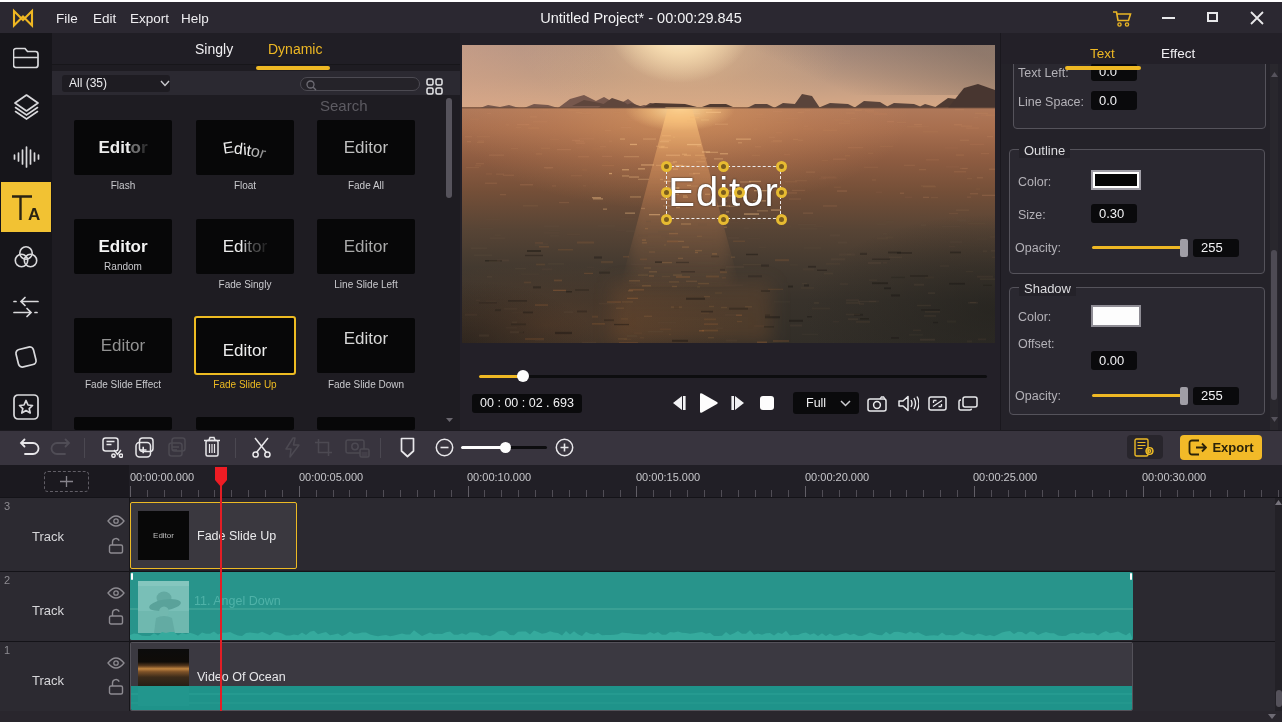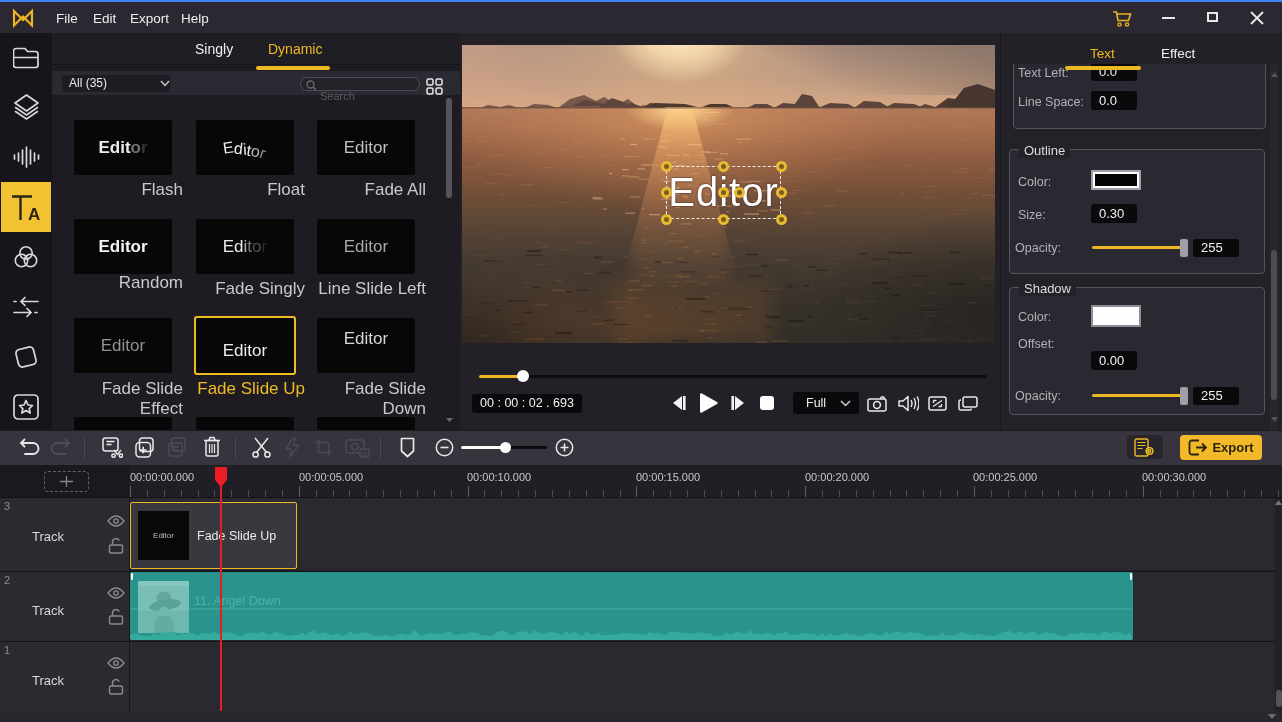--- a/index.html
+++ b/index.html
@@ -1,37 +1,37 @@
 <!DOCTYPE html>
 <html><head><meta charset="utf-8">
 <style>
 *{margin:0;padding:0;box-sizing:border-box}
 html,body{width:1282px;height:722px;overflow:hidden;background:#242229}
 body{font-family:"Liberation Sans",sans-serif;-webkit-font-smoothing:antialiased}
 #app{position:relative;width:1282px;height:722px;background:#242229;overflow:hidden}
 .abs{position:absolute}
 svg{display:block}
 
-#titlebar{left:0;top:0;width:1282px;height:33px;background:#2b2831;border-top:2px solid #3b82f6}
+#titlebar{left:0;top:0;width:1282px;height:33px;background:#2b2831;border-top:2px solid #ffffff}
 #titlebar .menu{position:absolute;top:9px;font-size:13.5px;color:#eeedf0}
 #title{position:absolute;top:8px;left:0;width:1282px;text-align:center;font-size:14.5px;color:#f1f1f3}
 
 #sidebar{left:0;top:33px;width:52px;height:397px;background:#16151a}
 .sideic{position:absolute;left:0;width:52px;height:50px;display:flex;align-items:center;justify-content:center}
 #ta{left:1px;top:149px;width:50px;height:50px;background:#f2c233;display:flex;align-items:center;justify-content:center}
 
 #panel{left:52px;top:33px;width:408px;height:397px;background:#1e1c22}
 #tabrow{position:absolute;left:0;top:0;width:408px;height:32px;background:#201e25;border-bottom:1px solid #17161a}
 #droprow{position:absolute;left:0;top:38px;width:408px;height:24px;background:#2b2931}
 .ptab{position:absolute;top:8px;font-size:14px;color:#f0eff2}
 #combo{position:absolute;left:10px;top:42px;width:108px;height:17px;background:#1e1c22;border-radius:3px;color:#ebebee;font-size:12px;line-height:17px;padding-left:7px}
 #search{position:absolute;left:248px;top:44px;width:120px;height:14px;border:1px solid #4c4a52;border-radius:7px;background:#252329}
 #gridic{position:absolute;left:374px;top:45px}
 .cell{position:absolute;width:98px;height:55px;background:#070708;border-radius:2px;display:flex;align-items:center;justify-content:center;font-size:17px;color:#ececec}
-.plabel{position:absolute;width:120px;text-align:right;font-size:17px;color:#c9c9cd}
+.plabel{position:absolute;width:120px;text-align:center;font-size:10px;color:#c9c9cd}
 
 #preview{left:460px;top:33px;width:540px;height:397px;background:#232028}
 #video{position:absolute;left:2px;top:12px;width:533px;height:298px;overflow:hidden;background:#000}
 
 #rpanel{left:1000px;top:33px;width:282px;height:397px;background:#242229;border-left:1px solid #1a181e}
 .rlabel{position:absolute;font-size:12.5px;color:#b3b1b7}
 .rbox{position:absolute;background:#0a0a0c;border-radius:3px;color:#f2f2f4;font-size:13px;padding-left:8px}
 .group{position:absolute;border:1px solid #55535b;border-radius:4px;background:#2a2830}
 .gtitle{position:absolute;font-size:13px;color:#dcdcdf;background:#242229;padding:0 5px}
 .slider{position:absolute;height:3px;background:#eeb824;border-radius:2px}
@@ -59,20 +59,21 @@
 <div id="app">
 
 <div id="titlebar" class="abs">
   <svg class="abs" style="left:11px;top:5px" width="24" height="22" viewBox="0 0 24 22">
     <path d="M3 18.5 L3 4 L12 13 L21 4 L21 18.5 L12 9.5 Z" fill="none" stroke="#efb722" stroke-width="2.1" stroke-linejoin="miter"></path>
   </svg>
   <div class="menu" style="left:56px">File</div>
   <div class="menu" style="left:93px">Edit</div>
   <div class="menu" style="left:130px">Export</div>
   <div class="menu" style="left:181px">Help</div>
+  <div id="title">Untitled Project* - 00:00:29.845</div>
   <svg class="abs" style="left:1112px;top:8px" width="22" height="18" viewBox="0 0 22 18">
     <path d="M1 2 L4.5 2 L6 10.5 L16.5 10.5 L18.5 4 L5.5 4" fill="none" stroke="#e9b525" stroke-width="1.6"></path>
     <circle cx="7.5" cy="14.5" r="1.6" fill="none" stroke="#e9b525" stroke-width="1.4"></circle>
     <circle cx="15" cy="14.5" r="1.6" fill="none" stroke="#e9b525" stroke-width="1.4"></circle>
   </svg>
   <div class="abs" style="left:1162px;top:15px;width:13px;height:2px;background:#e8e8ea"></div>
   <div class="abs" style="left:1207px;top:10px;width:11px;height:10px;border:2px solid #e8e8ea"></div>
   <svg class="abs" style="left:1250px;top:9px" width="14" height="14" viewBox="0 0 14 14">
         <path d="M1 1 L13 13 M13 1 L1 13" stroke="#e8e8ea" stroke-width="1.8"></path>
       </svg>
@@ -145,21 +146,21 @@
   <div class="ptab" style="left:216px;color:#eeb824">Dynamic</div>
   <div class="abs" style="left:204px;top:33px;width:74px;height:3.5px;background:#eeb824;border-radius:2px"></div>
   <div id="combo">All (35)<svg class="abs" style="left:98px;top:5px" width="10" height="7" viewBox="0 0 10 7">
           <path d="M1 1 L5 5.5 L9 1" fill="none" stroke="#c9c9cd" stroke-width="1.4"></path>
         </svg></div>
   <div id="search">
     <svg class="abs" style="left:5px;top:2px" width="11" height="11" viewBox="0 0 11 11">
           <circle cx="4.5" cy="4.5" r="3.5" fill="none" stroke="#6e6c74" stroke-width="1.3"></circle>
           <path d="M7.2 7.2 L10 10" stroke="#6e6c74" stroke-width="1.3"></path>
         </svg>
-    <div class="abs" style="left:19px;top:12px;font-size:11px;color:#5d5b62">Search</div>
+    <div class="abs" style="left:19px;top:19px;font-size:15px;color:#5d5b62">Search</div>
   </div>
   <svg id="gridic" width="17" height="17" viewBox="0 0 17 17">
         <g fill="none" stroke="#e8e8ea" stroke-width="1.5">
           <rect x="1" y="1" width="6" height="6" rx="1.5"></rect>
           <rect x="10" y="1" width="6" height="6" rx="1.5"></rect>
           <rect x="1" y="10" width="6" height="6" rx="1.5"></rect>
           <rect x="10" y="10" width="6" height="6" rx="1.5"></rect>
         </g>
       </svg>
 
@@ -171,21 +172,21 @@
       </div>
   <div class="cell" style="left:265px;top:87px;color:#c0c0c0">Editor</div>
   <div class="plabel" style="left:11px;top:147px">Flash</div>
   <div class="plabel" style="left:133px;top:147px">Float</div>
   <div class="plabel" style="left:254px;top:147px">Fade All</div>
   <div class="cell" style="left:22px;top:186px;color:#f4f4f4;font-weight:bold">Editor</div>
   <div class="cell" style="left:144px;top:186px">
         <span>Ed<span style="opacity:.75">i</span><span style="opacity:.5">t</span><span style="opacity:.3">o</span><span style="opacity:.15">r</span></span>
       </div>
   <div class="cell" style="left:265px;top:186px;color:#a9a9a9">Editor</div>
-  <div class="plabel" style="left:11px;top:240px">Random</div>
+  <div class="plabel" style="left:11px;top:228px">Random</div>
   <div class="plabel" style="left:133px;top:246px">Fade Singly</div>
   <div class="plabel" style="left:254px;top:246px">Line Slide Left</div>
   <div class="cell" style="left:22px;top:285px;color:#929292">Editor</div>
   <div class="cell" style="left:144px;top:285px">
         <span style="transform:translateY(5px)">Editor</span>
       </div>
   <div class="abs" style="left:142px;top:283px;width:102px;height:59px;border:2px solid #edbb22;border-radius:3px"></div>
   <div class="cell" style="left:265px;top:285px;color:#d6d6d6">
         <span style="transform:translateY(-7px)">Editor</span>
       </div>
@@ -1064,20 +1065,29 @@
       </svg>
     </div>
     <div class="abs" style="left:64px;top:22px;font-size:12.5px;color:#4fb2a8">11. Angel Down</div>
     <svg class="abs" style="left:0;top:57.5px" width="1003" height="10" viewBox="0 0 1003 10">
           <path d="M0,10 L0,5.0 4,3.6 8,3.9 12,5.8 16,5.9 20,6.1 24,3.3 28,5.6 32,1.9 36,3.1 40,2.0 44,2.0 48,5.6 52,3.1 56,4.2 60,2.7 64,3.9 68,5.7 72,2.4 76,3.8 80,3.8 84,1.6 88,4.4 92,2.8 96,2.8 100,2.0 104,4.0 108,5.5 112,6.1 116,3.1 120,2.5 124,3.1 128,3.5 132,1.7 136,3.5 140,5.2 144,1.9 148,2.3 152,3.4 156,5.4 160,5.5 164,4.4 168,5.3 172,2.6 176,5.0 180,1.8 184,0.7 188,4.3 192,2.9 196,1.9 200,5.3 204,4.6 208,3.4 212,5.9 216,4.2 220,1.6 224,3.8 228,3.4 232,2.4 236,2.4 240,4.5 244,5.5 248,6.2 252,5.4 256,4.9 260,6.2 264,5.4 268,4.6 272,3.4 276,4.6 280,4.6 284,0.2 288,3.2 292,5.9 296,4.3 300,2.4 304,4.2 308,3.8 312,4.0 316,2.2 320,1.4 324,4.8 328,4.7 332,3.3 336,4.8 340,2.3 344,2.4 348,2.8 352,5.4 356,4.9 360,6.2 364,4.6 368,1.6 372,0.8 376,1.6 380,5.1 384,5.2 388,1.7 392,1.6 396,1.6 400,4.5 404,0.5 408,1.9 412,3.7 416,3.1 420,1.2 424,2.6 428,2.9 432,5.6 436,1.0 440,4.6 444,1.2 448,4.3 452,5.9 456,1.7 460,3.8 464,4.5 468,2.7 472,5.2 476,5.0 480,4.9 484,4.8 488,4.2 492,2.4 496,2.9 500,3.2 504,4.1 508,4.1 512,4.6 516,4.6 520,1.9 524,3.7 528,2.1 532,4.7 536,4.7 540,1.9 544,2.4 548,1.5 552,2.8 556,3.1 560,3.7 564,3.3 568,2.6 572,2.1 576,3.7 580,2.7 584,5.9 588,6.1 592,5.7 596,2.1 600,4.9 604,3.3 608,0.9 612,3.8 616,3.7 620,0.2 624,4.8 628,3.4 632,4.8 636,3.2 640,2.9 644,5.6 648,2.4 652,3.9 656,0.8 660,5.5 664,4.8 668,5.1 672,3.2 676,2.5 680,4.8 684,3.3 688,6.1 692,3.2 696,6.1 700,3.5 704,5.7 708,5.6 712,4.1 716,2.9 720,5.1 724,3.7 728,5.7 732,5.9 736,4.4 740,2.4 744,3.8 748,4.9 752,5.3 756,1.8 760,4.5 764,2.0 768,1.8 772,2.4 776,3.7 780,1.5 784,3.5 788,2.3 792,4.2 796,6.1 800,5.5 804,5.2 808,5.8 812,2.5 816,5.2 820,5.0 824,5.5 828,4.4 832,1.5 836,4.0 840,4.5 844,5.8 848,3.4 852,4.5 856,5.9 860,5.1 864,6.3 868,4.6 872,2.5 876,1.5 880,1.1 884,4.0 888,1.7 892,1.9 896,4.6 900,1.4 904,1.9 908,5.1 912,3.3 916,2.1 920,3.3 924,3.2 928,5.5 932,5.9 936,5.7 940,3.6 944,3.0 948,4.3 952,1.9 956,3.4 960,3.4 964,2.7 968,5.6 972,2.8 976,0.9 980,3.3 984,2.6 988,1.5 992,3.4 996,5.2 1000,2.4 1003,10 Z" fill="#35aa9d"></path>
         </svg>
   </div>
   <div class="wtick" style="left:130.5px;top:75px;height:7px"></div>
   <div class="wtick" style="left:1129.5px;top:75px;height:7px"></div>
 
+  <div class="abs" style="left:130px;top:144px;width:1003px;height:68.5px;border-radius:2px;overflow:hidden;border:1px solid #54525a">
+    <div class="abs" style="left:0;top:0;width:1003px;height:43px;background:#3b3941"></div>
+    <div class="abs" style="left:0;top:43px;width:1003px;height:25.5px;background:#1f938a"></div>
+    <div class="abs" style="left:0;top:50px;width:1003px;height:2px;background:#2aa095;opacity:.55"></div>
+    <div class="abs" style="left:0;top:59px;width:1003px;height:2px;background:#279a90;opacity:.55"></div>
+    <div class="abs" style="left:7px;top:5.5px;width:51px;height:38px;background:linear-gradient(180deg,#0c0c0c 0%,#0f0c08 34%,#54371c 44%,#c08440 52%,#7c5128 60%,#3c2b1a 74%,#241d15 100%)"></div>
+    <div class="abs" style="left:7px;top:43px;width:51px;height:20px;background:#22968d"></div>
+    <div class="abs" style="left:66px;top:27px;font-size:12.5px;color:#e6e6e9">Video Of Ocean</div>
+  </div>
 
   <div class="abs" style="left:1275px;top:0;width:7px;height:213px;background:#232127"></div>
   <svg class="abs" style="left:1275px;top:2px" width="7" height="5" viewBox="0 0 7 5">
         <path d="M0 5 L3.5 0 L7 5" fill="#76737c"></path>
       </svg>
   <div class="abs" style="left:1275.5px;top:192px;width:6px;height:17px;background:#55525b;border-radius:3px"></div>
 </div>
 
 <div id="bottombar" class="abs">
       <svg class="abs" style="left:1268px;top:3px" width="8" height="6" viewBox="0 0 8 6">

